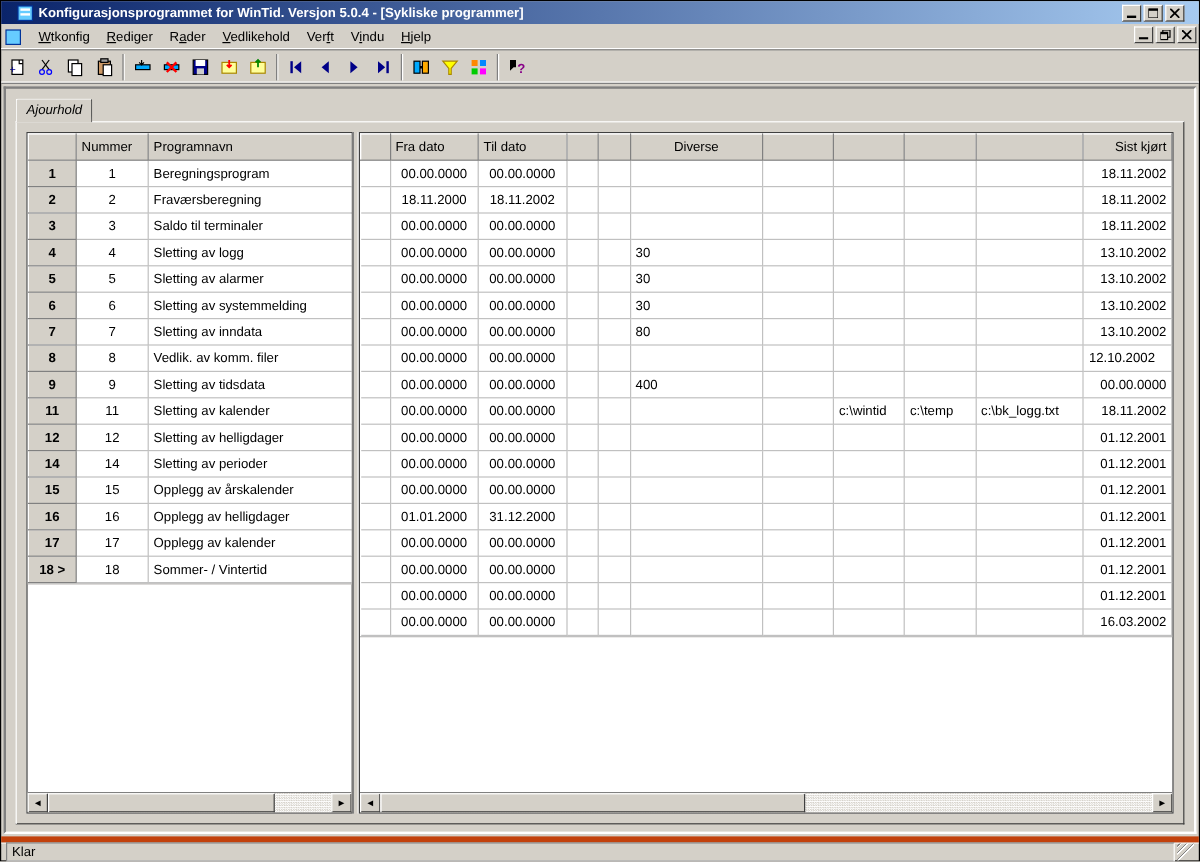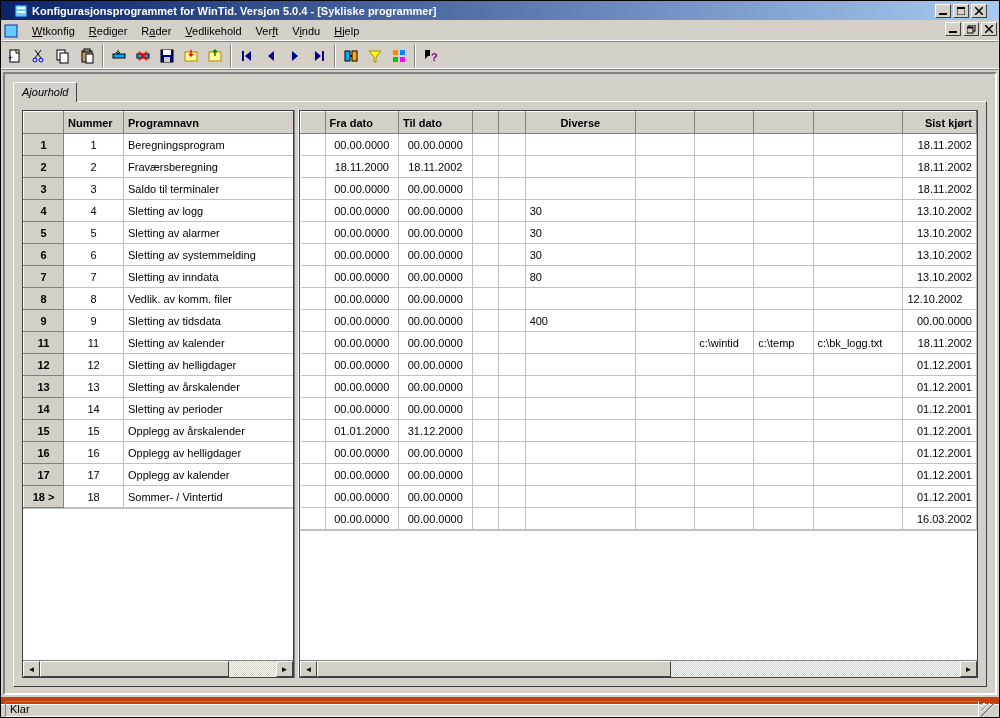--- a/index.html
+++ b/index.html
@@ -176,21 +176,21 @@
     height: 22px;
     padding: 0 4px;
     overflow: hidden;
     white-space: nowrap;
     text-overflow: clip;
   }
   th {
     background: #d4d0c8;
     border: 1px solid;
     border-color: #fff #808080 #808080 #fff;
-    font-weight: bold;
+    font-weight: normal;
     text-align: left;
   }
   td {
     border-right: 1px solid #c0c0c0;
     border-bottom: 1px solid #c0c0c0;
     background: #fff;
   }
   td.rowhdr, th.corner {
     background: #d4d0c8;
     border: 1px solid;
@@ -232,24 +232,24 @@
   }
   .grid-body { flex: 1; overflow: hidden; }
   .grid-spacer {
     background: #d4d0c8;
     flex: 1;
     border-top: 1px solid #c0c0c0;
   }
 
   .statusbar {
     height: 20px;
-    border-top: 7px solid #c2410c;
+    border-top: 5px solid #c2410c;
     box-shadow: inset 0 1px 0 #fff;
     display: flex;
-    align-items: flex-end;
+    align-items: center;
     padding: 0 4px;
     font-size: 11px;
   }
   .status-cell {
     border: 1px solid;
     border-color: #808080 #fff #fff #808080;
     padding: 1px 4px;
     flex: 1;
     height: 16px;
     line-height: 13px;
@@ -537,25 +537,20 @@
                     <td class="rowhdr">11</td>
                     <td class="num">11</td>
                     <td>Sletting av kalender</td>
                   </tr>
                   <tr>
                     <td class="rowhdr">12</td>
                     <td class="num">12</td>
                     <td>Sletting av helligdager</td>
                   </tr>
                   <tr>
-                    <td class="rowhdr">13</td>
-                    <td class="num">13</td>
-                    <td>Sletting av årskalender</td>
-                  </tr>
-                  <tr>
                     <td class="rowhdr">14</td>
                     <td class="num">14</td>
                     <td>Sletting av perioder</td>
                   </tr>
                   <tr>
                     <td class="rowhdr">15</td>
                     <td class="num">15</td>
                     <td>Opplegg av årskalender</td>
                   </tr>
                   <tr>

